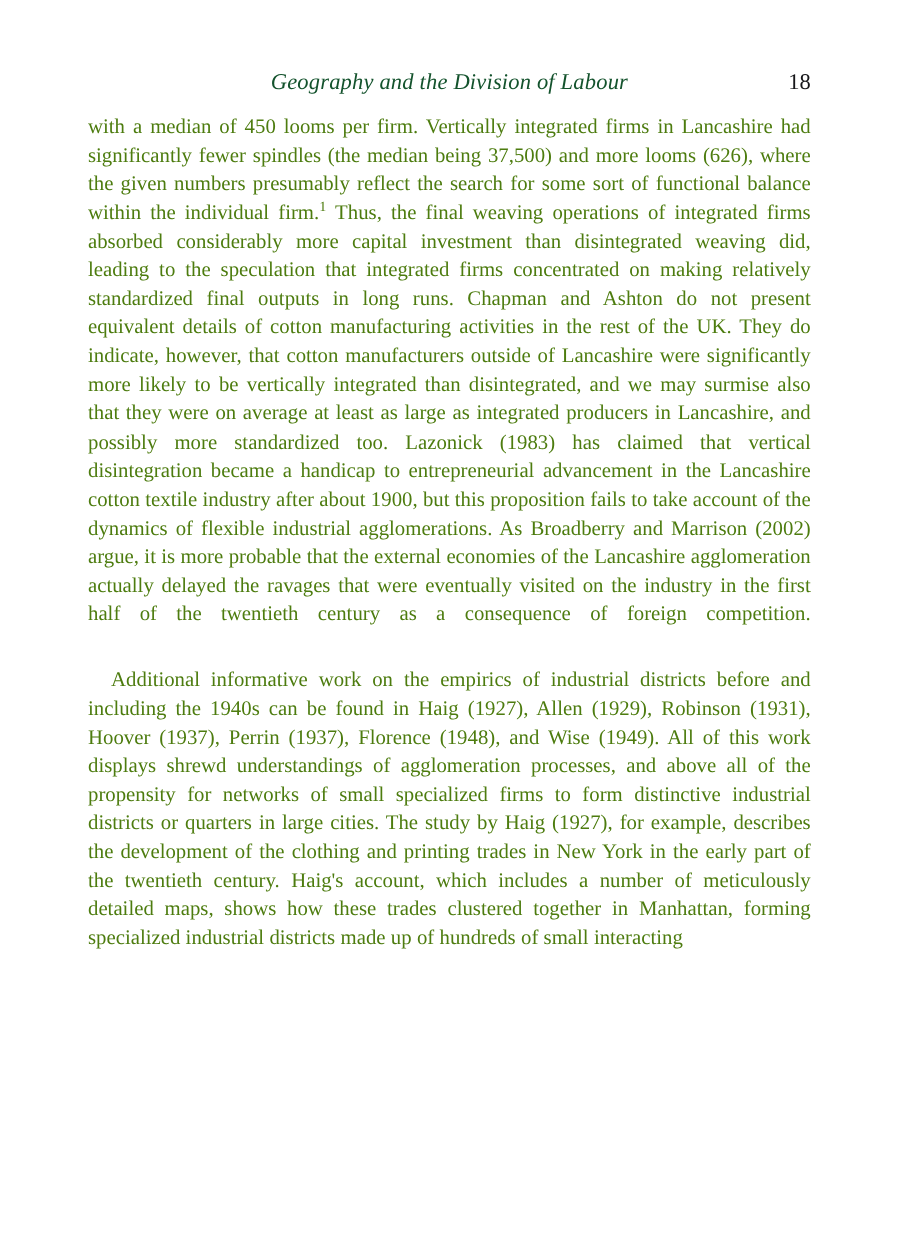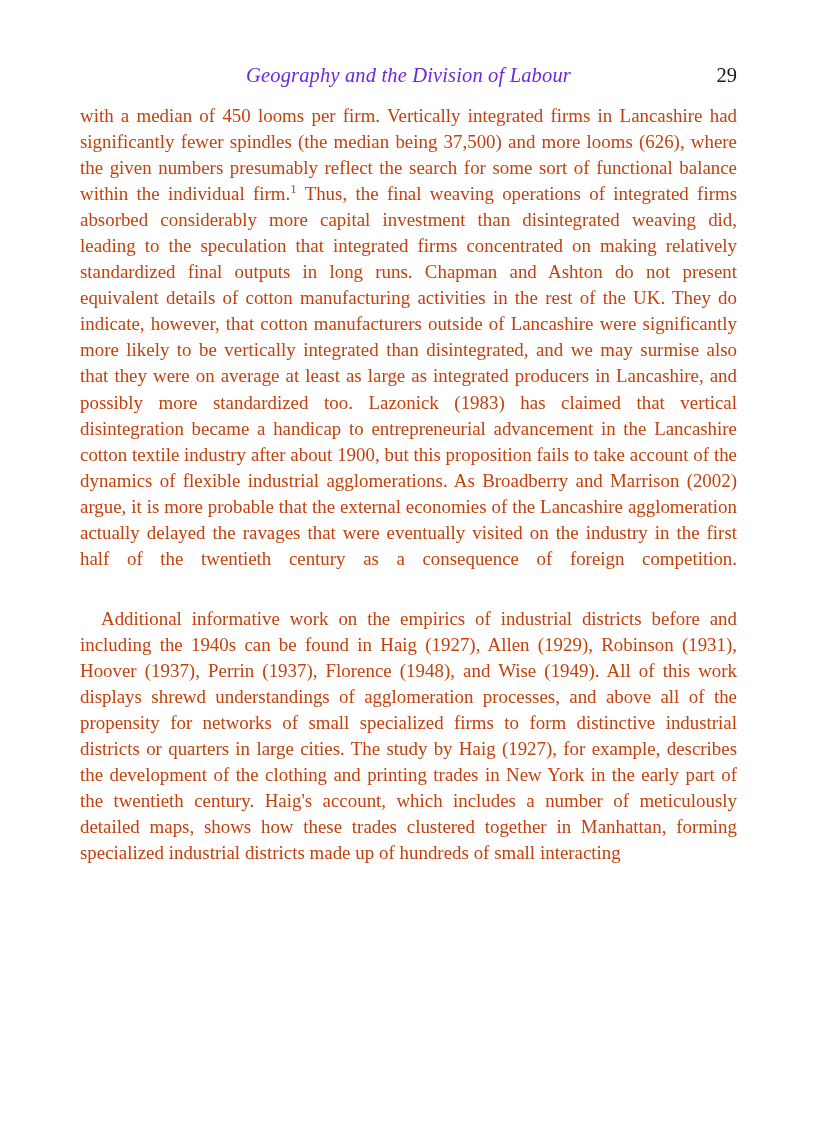--- a/index.html
+++ b/index.html
@@ -30,21 +30,21 @@
 
   .running-head-title {
     position: absolute;
     left: 0;
     right: 0;
     top: 0;
     text-align: center;
     font-style: italic;
     font-size: 20.5px;
     letter-spacing: 0.15px;
-    color: #6d28d9;
+    color: #14532d;
     white-space: nowrap;
   }
 
   .running-head-folio {
     position: absolute;
     right: 0;
     top: 0;
     font-size: 20.5px;
     font-style: normal;
     color: #17171a;
@@ -57,21 +57,21 @@
     top: 103px;
     width: 657px;
   }
 
   .para {
     margin: 0;
     font-size: 18.9px;
     line-height: 26.05px;
     text-align: justify;
     text-justify: inter-word;
-    color: #c2410c;
+    color: #4d7c0f;
     hyphens: none;
     -webkit-hyphens: none;
     word-spacing: 0.1px;
   }
 
   
   .para.full-justify {
     text-align-last: justify;
   }
 
@@ -86,21 +86,21 @@
     line-height: 0;
   }
 </style>
 </head>
 <body>
 
 <div class="page">
 
   <div class="running-head">
     <div class="running-head-title">Geography and the Division of Labour</div>
-    <div class="running-head-folio">29</div>
+    <div class="running-head-folio">18</div>
   </div>
 
   <div class="text-block">
 
     <p class="para full-justify"><span>with a median of 450 looms per firm. Vertically integrated firms in Lancashire had significantly fewer spindles (the median being 37,500) and more looms (626), where the given numbers presumably reflect the search for some sort of functional balance within the individual firm.</span><span class="footnote-marker">1</span><span> Thus, the final weaving operations of integrated firms absorbed considerably more capital investment than disintegrated weaving did, leading to the speculation that integrated firms concentrated on making relatively standardized final outputs in long runs. Chapman and Ashton do not present equivalent details of cotton manufacturing activities in the rest of the UK. They do indicate, however, that cotton manufacturers outside of Lancashire were significantly more likely to be vertically integrated than disintegrated, and we may surmise also that they were on average at least as large as integrated producers in Lancashire, and possibly more standardized too. Lazonick (1983) has claimed that vertical disintegration became a handicap to entrepreneurial advancement in the Lancashire cotton textile industry after about 1900, but this proposition fails to take account of the dynamics of flexible industrial agglomerations. As Broadberry and Marrison (2002) argue, it is more probable that the external economies of the Lancashire agglomeration actually delayed the ravages that were eventually visited on the industry in the first half of the twentieth century as a consequence of foreign competition.</span></p>
 
     <p class="para indent">Additional informative work on the empirics of industrial districts before and including the 1940s can be found in Haig (1927), Allen (1929), Robinson (1931), Hoover (1937), Perrin (1937), Florence (1948), and Wise (1949). All of this work displays shrewd understandings of agglomeration processes, and above all of the propensity for networks of small specialized firms to form distinctive industrial districts or quarters in large cities. The study by Haig (1927), for example, describes the development of the clothing and printing trades in New York in the early part of the twentieth century. Haig's account, which includes a number of meticulously detailed maps, shows how these trades clustered together in Manhattan, forming specialized industrial districts made up of hundreds of small interacting</p>
 
   </div>
 

